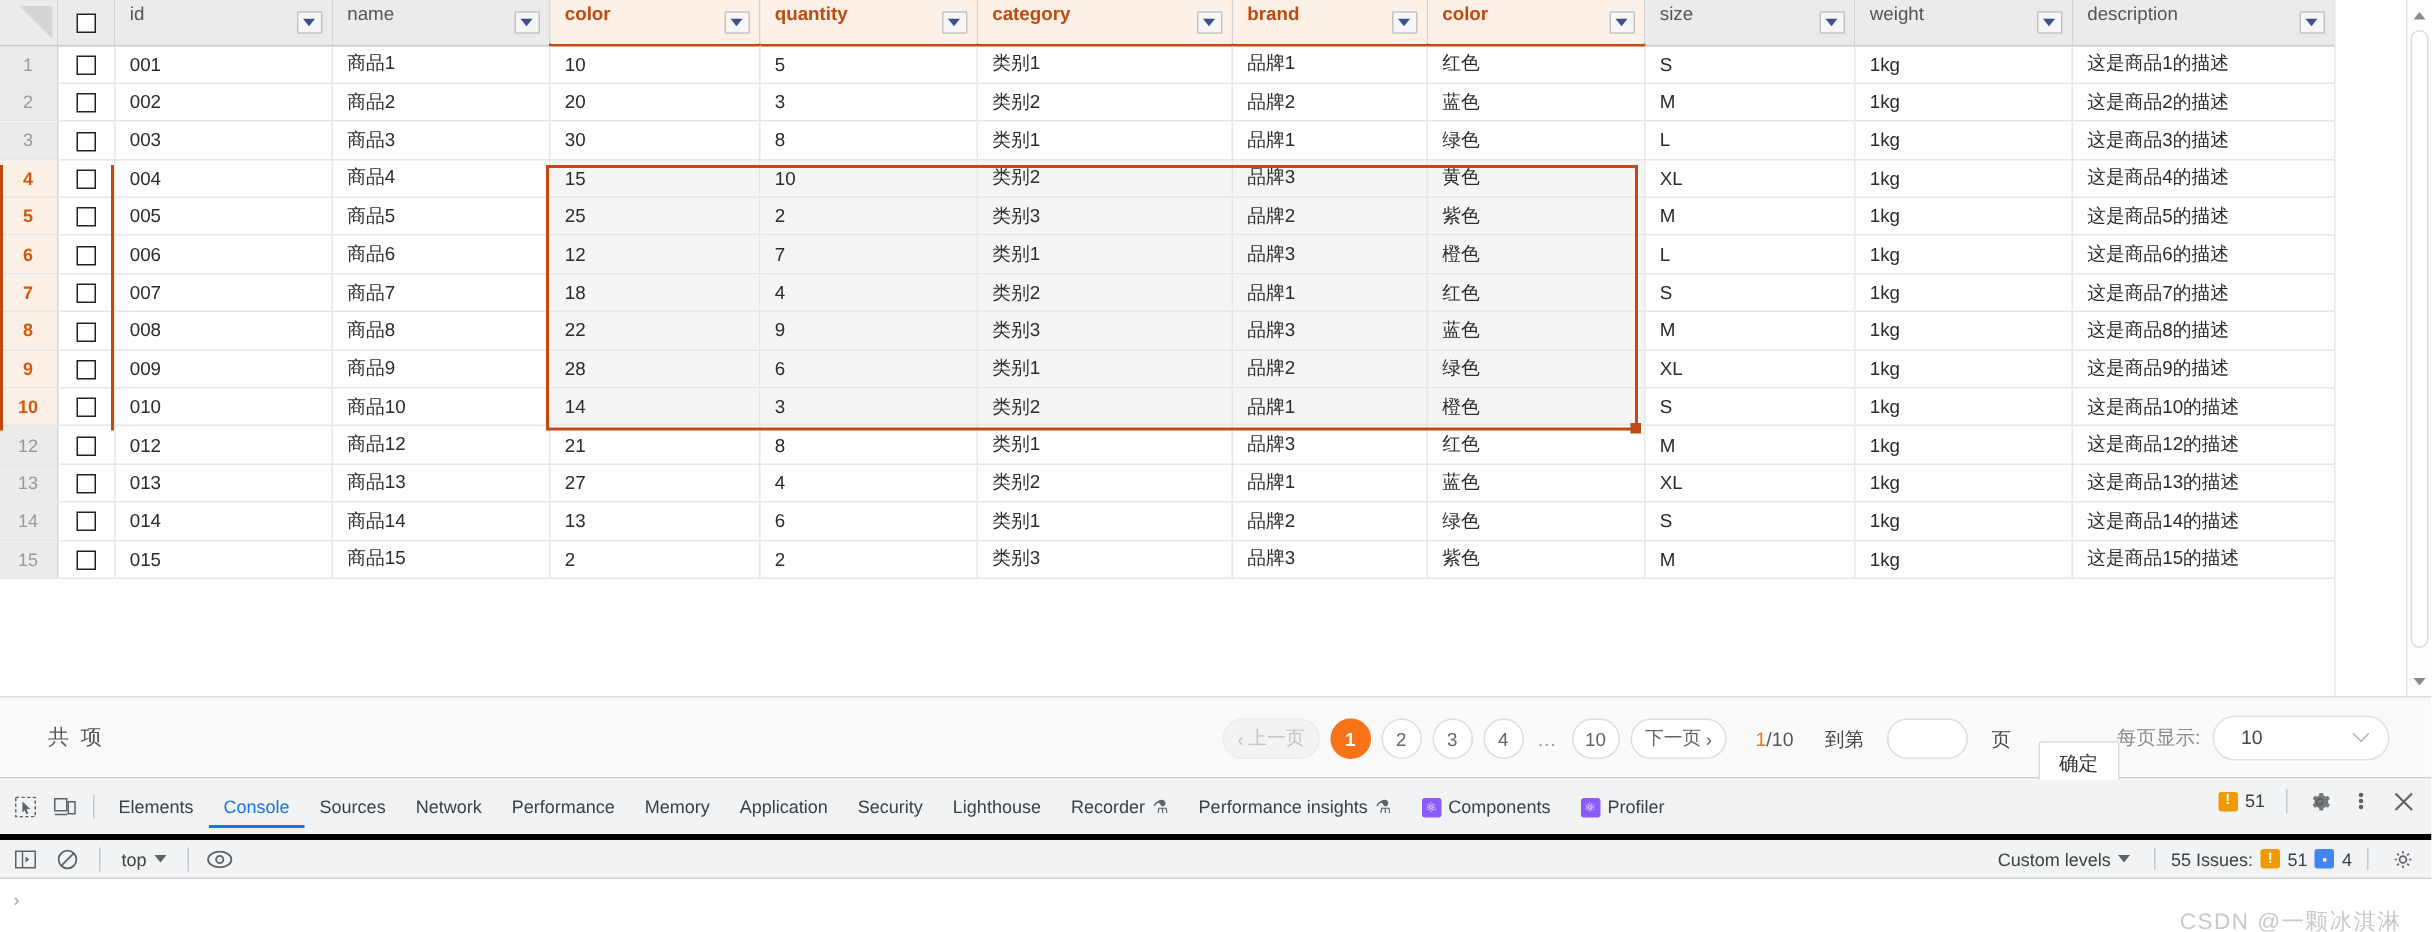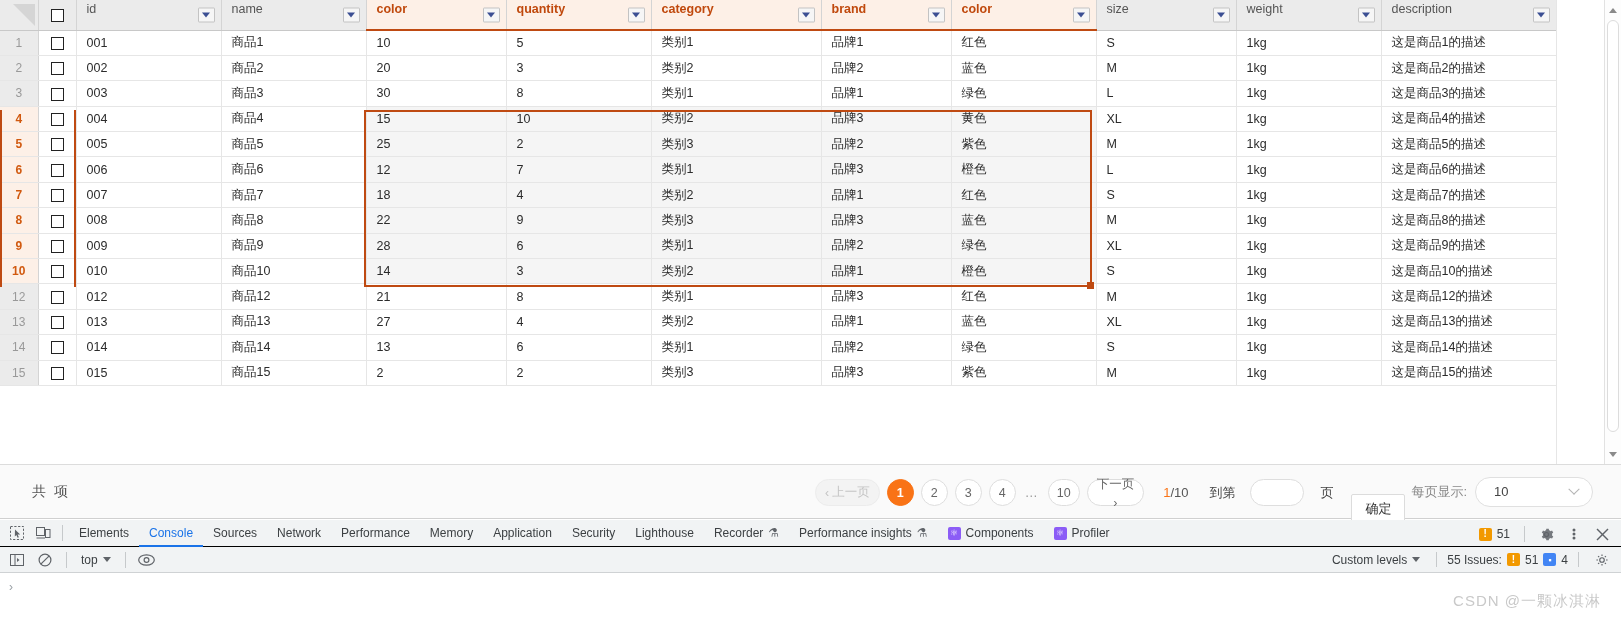--- a/index.html
+++ b/index.html
@@ -233,21 +233,21 @@
     border-radius: 14px;
     background: #fff;
     display: flex; align-items: center; justify-content: center;
     font-size: 12.5px;
     color: #666;
     cursor: pointer;
     white-space: nowrap;
   }
   .pg-btn.num { padding: 0; width: 27px; }
   .pg-btn.prev { color: #c4c4c4; background: #f3f3f3; border-color: #ececec; gap: 3px; }
-  .pg-btn.next { gap: 3px; flex-direction: column; }
+  .pg-btn.next { gap: 3px; }
   .pg-btn.active {
     background: #f97316;
     border-color: #f97316;
     color: #fff;
     font-weight: bold;
   }
   .pg-ellipsis {
     color: #9a9a9a;
     font-size: 13px;
     padding: 0 2px;
@@ -312,23 +312,23 @@
   .dt {
     position: absolute;
     left: 0; top: 520px;
     width: 1621px; height: 101px;
     background: #fff;
     font-size: 12px;
     color: #3c4043;
   }
   .dt-tabbar {
     position: relative;
-    height: 27px;
+    height: 40px;
     background: #f1f3f4;
-    border-bottom: 1px solid #000000;
+    border-bottom: 4px solid #000000;
     display: flex;
     align-items: center;
     padding-left: 4px;
   }
   .dt-icbtn {
     width: 26px; height: 26px;
     display: flex; align-items: center; justify-content: center;
     cursor: pointer;
     color: #5f6368;
   }

